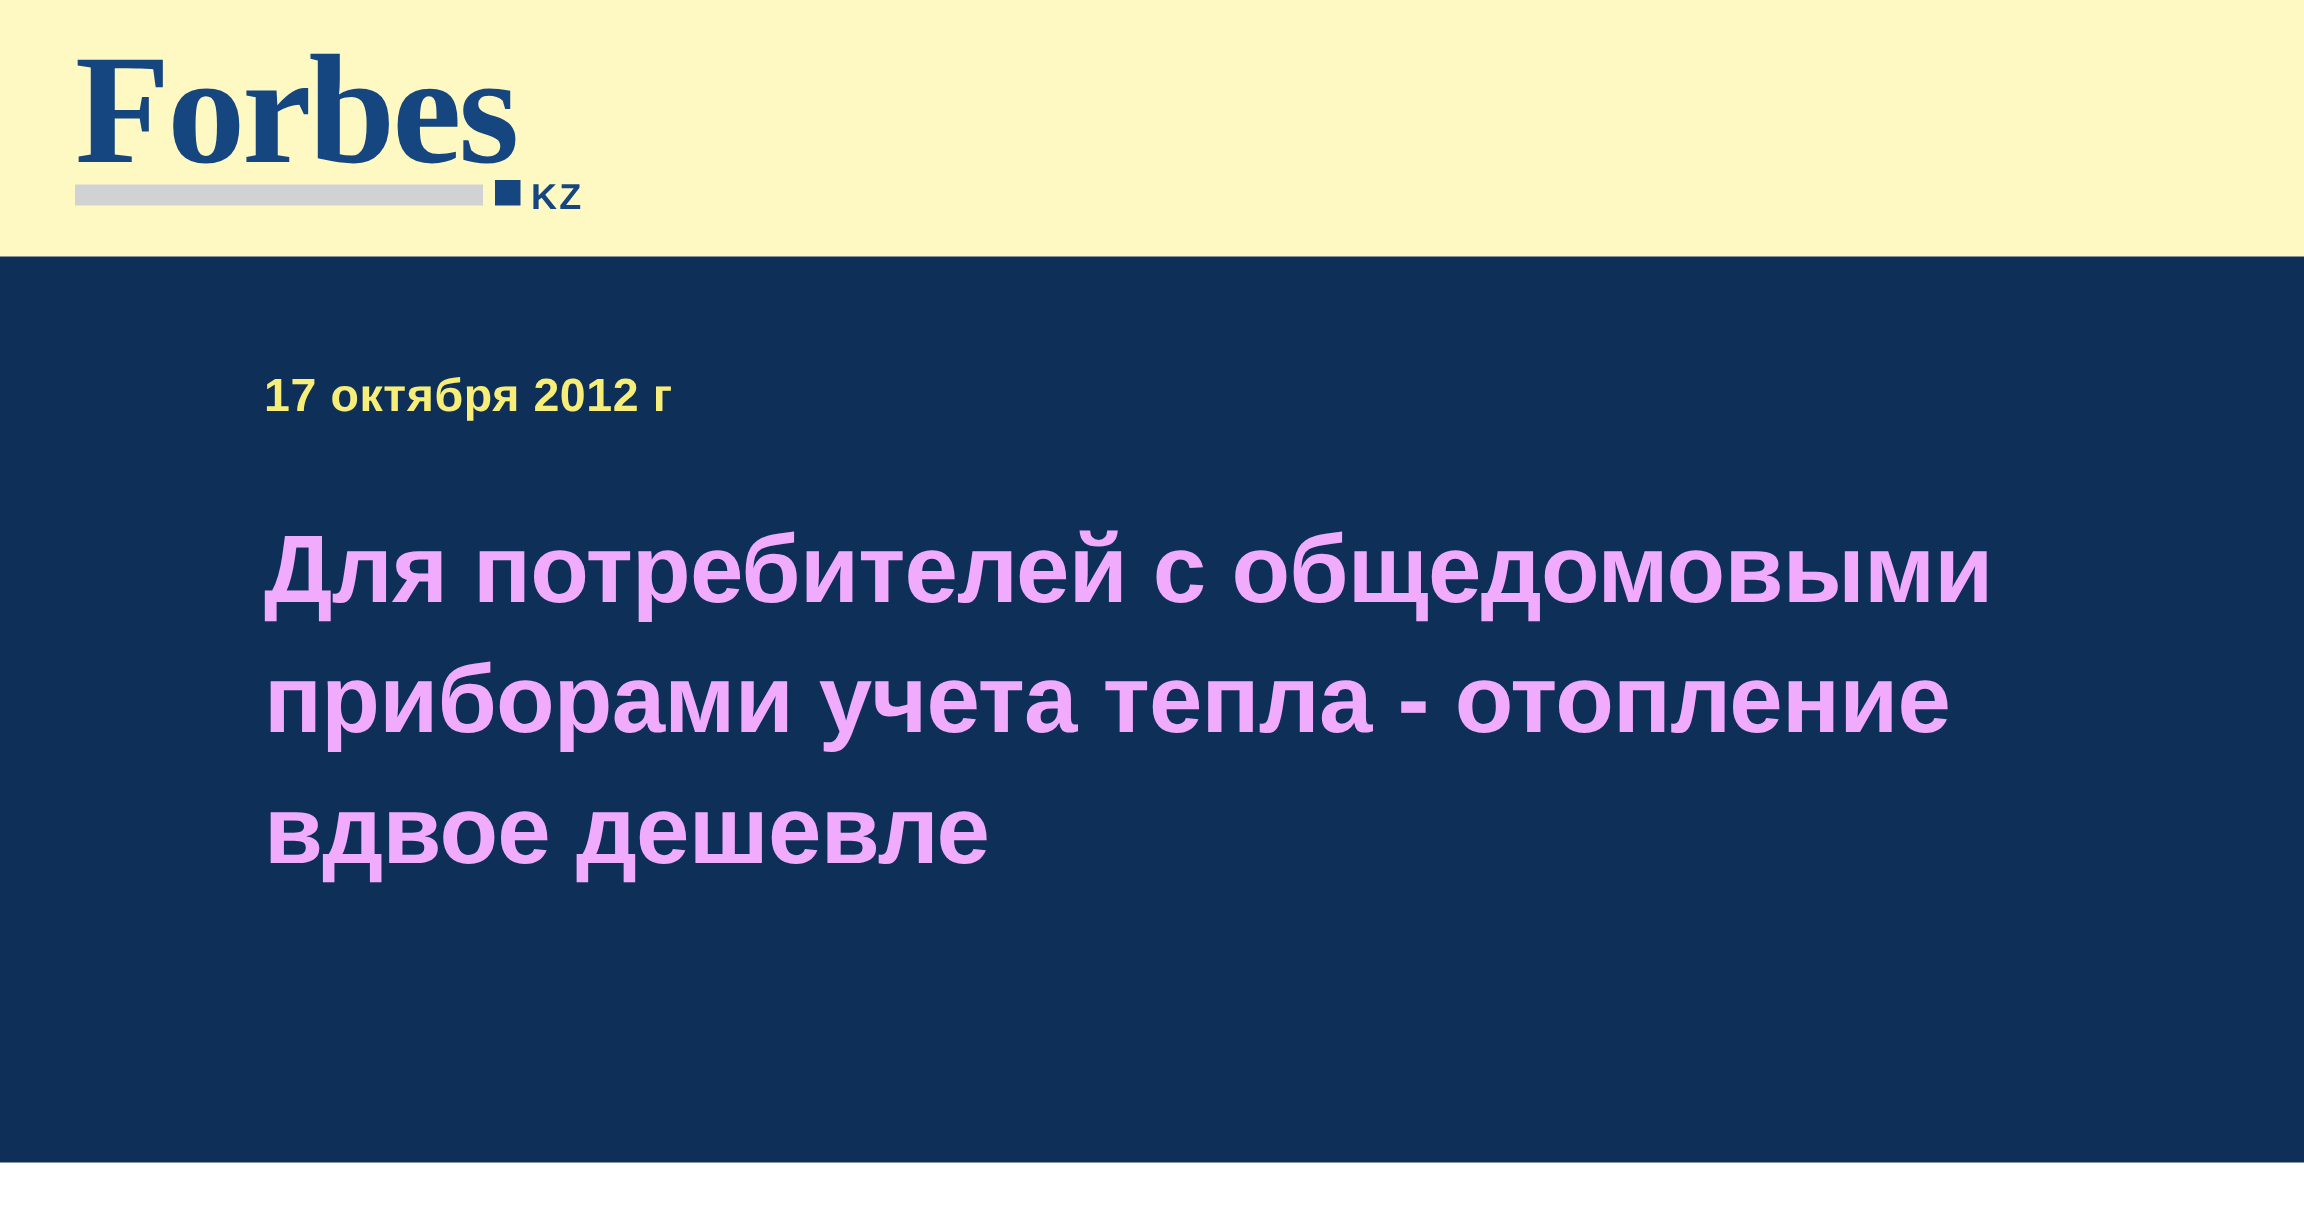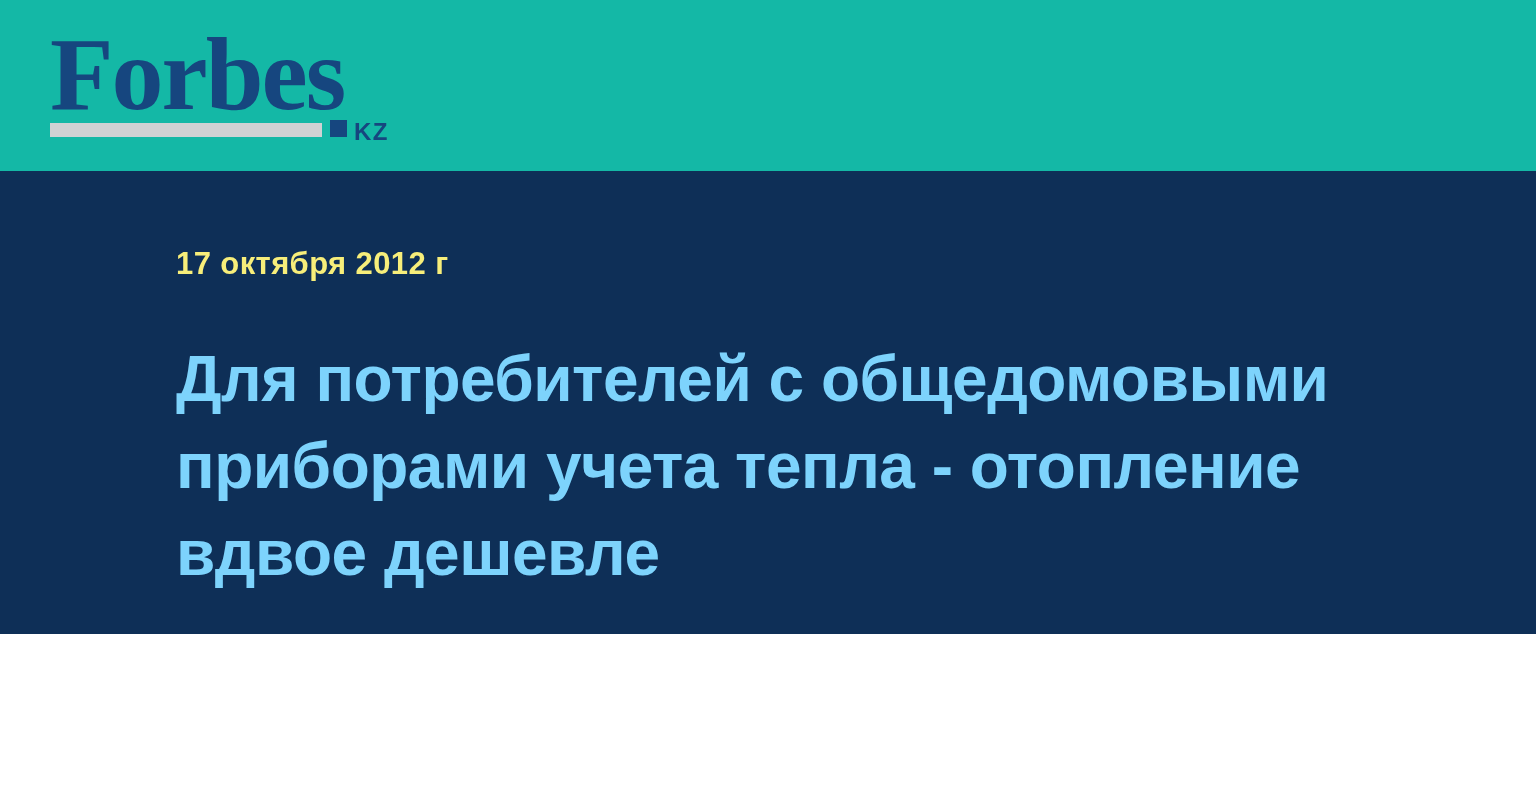--- a/index.html
+++ b/index.html
@@ -22,21 +22,21 @@
     background: #ffffff;
   }
 
   
   .header-band {
     position: absolute;
     left: 0;
     top: 0;
     width: 1536px;
     height: 171px;
-    background: #14b8a6;
+    background: #fef9c3;
   }
 
   .logo-block {
     position: absolute;
     left: 50px;
     top: 22px;
     width: 360px;
     height: 120px;
   }
 
@@ -86,21 +86,21 @@
     letter-spacing: 1.5px;
     color: #16467f;
   }
 
   
   .hero {
     position: absolute;
     left: 0;
     top: 171px;
     width: 1536px;
-    height: 463px;
+    height: 604px;
     background: #0e2f57;
   }
 
   .hero-inner {
     position: absolute;
     left: 176px;
     top: 0;
     width: 1230px;
   }
 
@@ -121,21 +121,21 @@
     position: absolute;
     left: 0;
     top: 165px;
     width: 1200px;
     margin: 0;
     font-family: "Liberation Sans", sans-serif;
     font-weight: bold;
     font-size: 64px;
     line-height: 87px;
     letter-spacing: -0.5px;
-    color: #7dd3fc;
+    color: #f0abfc;
   }
 </style>
 </head>
 <body>
 
 <div id="page">
 
   <header class="header-band">
     <a class="logo-block" href="#">
       <span class="logo-wordmark">Forbes</span>

